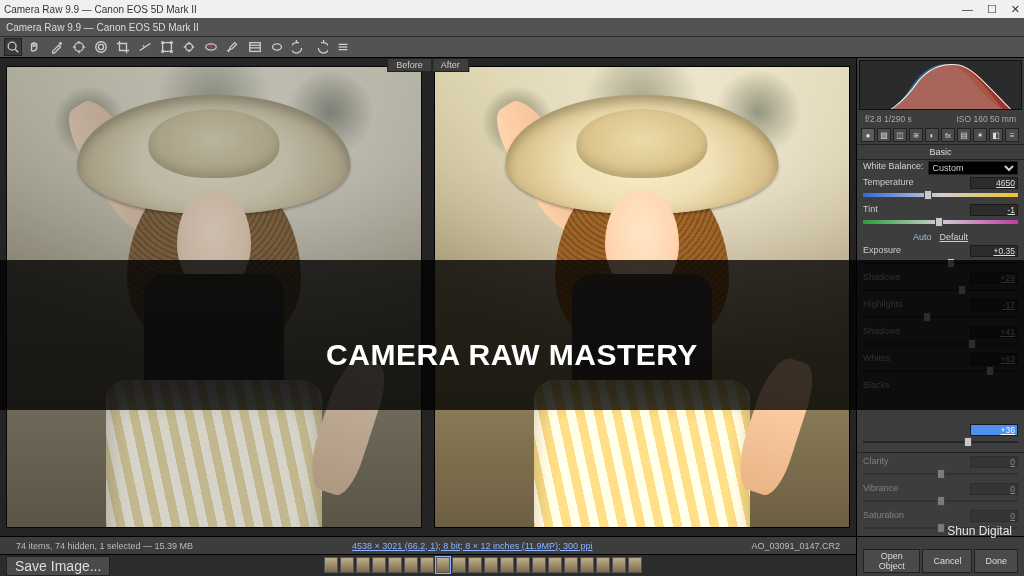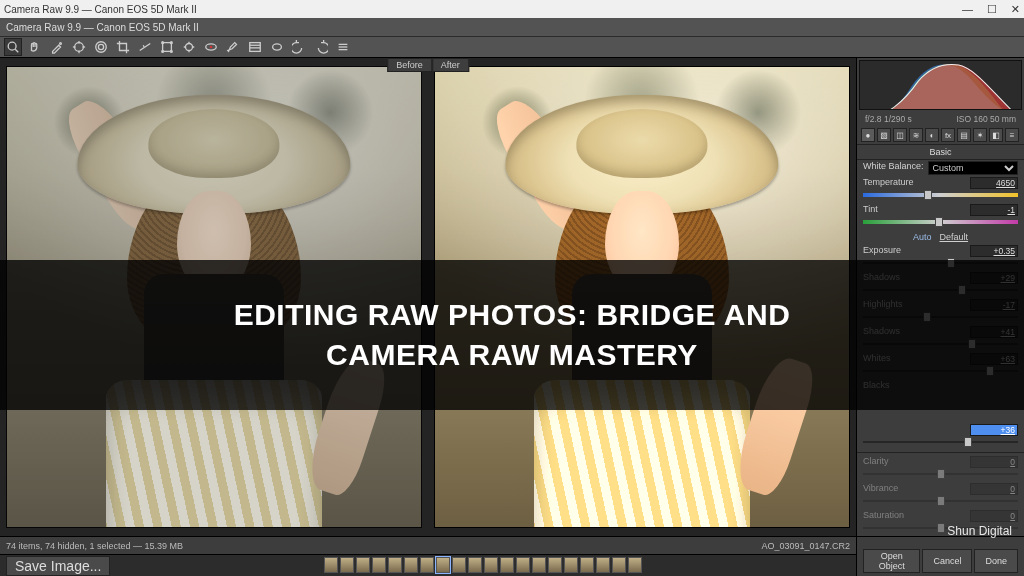--- a/index.html
+++ b/index.html
@@ -99,21 +99,21 @@
   .auto-def span.def { text-decoration:underline; color:#cfcfcf; }
   .divider { height:1px; background:#222; margin:2px 0; }
   .dim { opacity:.45; }
 
   
   .overlay { position:absolute; left:0; right:0; top:260px; height:150px; background:rgba(0,0,0,0.78); display:flex; align-items:center; justify-content:center; z-index:50; }
   .overlay h1 { color:#fff; font-size:30px; font-weight:600; letter-spacing:.5px; text-align:center; line-height:1.35; }
   .watermark { position:absolute; right:12px; bottom:38px; color:rgba(255,255,255,.88); font-size:12px; font-weight:500; z-index:55;}
 
   
-  .infobar { position:absolute; left:0; right:168px; bottom:22px; height:18px; background:#3d3d3d; border-top:1px solid #000; display:flex; align-items:center; padding:0 6px; gap:10px; color:#bbb; font-size:9px;}
+  .infobar { position:absolute; left:0; right:168px; bottom:22px; height:18px; background:#3d3d3d; border-top:1px solid #000; display:flex; align-items:center; padding:0 16px; gap:10px; color:#bbb; font-size:9px;}
   .infobar .sp { flex:1; }
   .filmstrip { position:absolute; left:0; right:168px; bottom:0; height:22px; background:#2c2c2c; border-top:1px solid #000; display:flex; align-items:center; padding:0 6px; gap:6px;}
   .filmstrip .btn { background:#4a4a4a; color:#ddd; border:1px solid #222; padding:1px 8px; font-size:14px; }
   .filmstrip .thumbs { flex:1; height:18px; display:flex; gap:2px; justify-content:center; }
   .filmstrip .th { width:14px; height:16px; background:linear-gradient(#bfae86,#7a6b4e); border:1px solid #555; }
   .filmstrip .th.sel { outline:1px solid #8ab4ff; }
 
   
   .rbottom { position:absolute; right:0; bottom:0; width:168px; height:40px; background:#3d3d3d; border-left:1px solid #000; border-top:1px solid #000; display:flex; flex-direction:column; justify-content:flex-end; padding:3px 6px; gap:3px;}
   .rbottom .row { display:flex; gap:2px; justify-content:flex-start;}
@@ -419,28 +419,29 @@
       <div class="track">
           <div class="bar"></div>
           <div class="thumb" style="left:50%"></div>
         </div>
     </div>
   </div>
 </div>
 
 <div class="overlay">
   <h1>
-    <span>EDITING RAW PHOTOS: BRIDGE AND</span><br><span>CAMERA RAW MASTERY</span>
+    <br><span>CAMERA RAW MASTERY</span>
   </h1>
 </div>
 <div class="watermark">Shun Digital</div>
 
 <div class="infobar">
   <span>74 items, 74 hidden, 1 selected — 15.39 MB</span>
   <span class="sp"></span>
+  <span style="color:#8ab4ff; text-decoration:underline;">4538 × 3021 (66.2, 1); 8 bit; 8 × 12 inches (11.9MP); 300 ppi</span>
   <span class="sp"></span>
   <span>AO_03091_0147.CR2</span>
 </div>
 
 <div class="filmstrip">
   <button class="btn">Save Image...</button>
   <div class="thumbs">
     <div class="th"></div>
       <div class="th"></div>
       <div class="th"></div>

